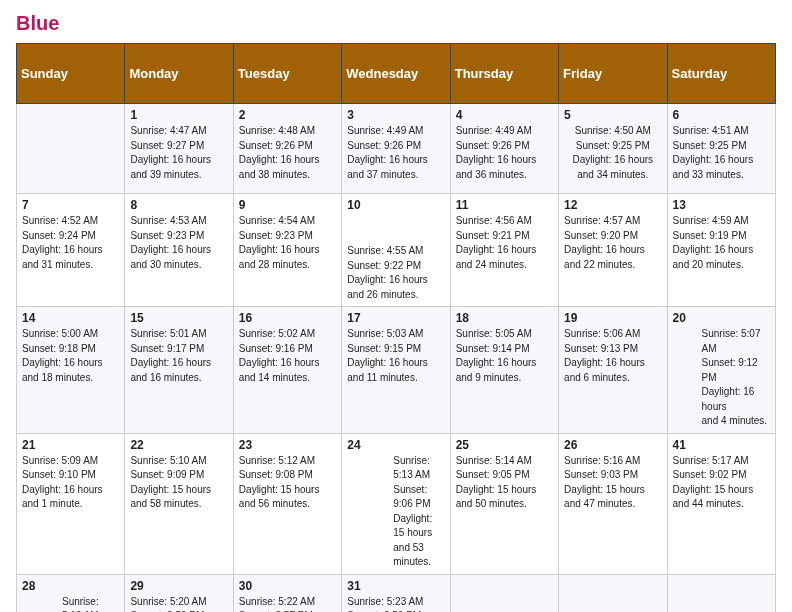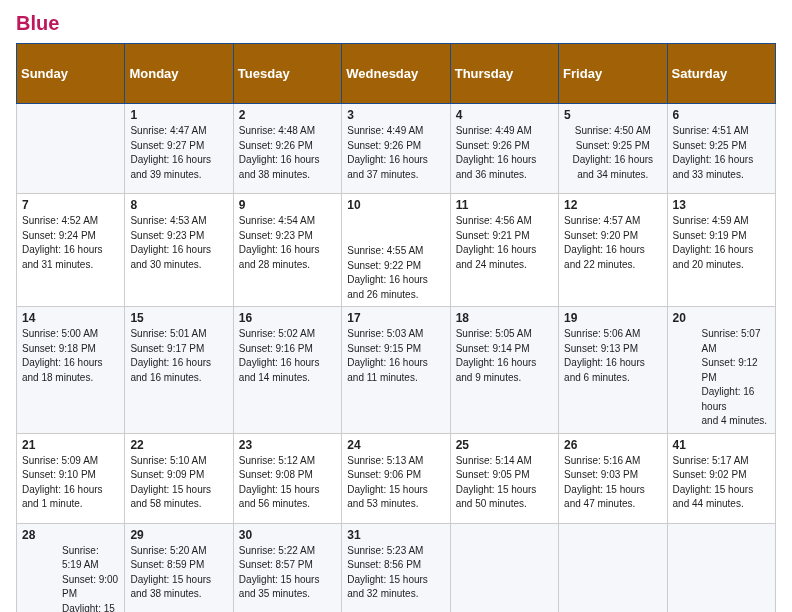--- a/index.html
+++ b/index.html
@@ -269,21 +269,21 @@
         </td>
         <td>
           <span class="day-num">23</span>
           <div class="day-info" style="white-space: pre-line;">Sunrise: 5:12 AM
 Sunset: 9:08 PM
 Daylight: 15 hours
 and 56 minutes.</div>
         </td>
         <td>
           <span class="day-num">24</span>
-          <div class="day-info" style="white-space: pre-line;">Sunrise: 5:13 AM
+          <div class="day-info" style="white-space: pre-line; margin-left: 46px;">Sunrise: 5:13 AM
 Sunset: 9:06 PM
 Daylight: 15 hours
 and 53 minutes.</div>
         </td>
         <td>
           <span class="day-num">25</span>
           <div class="day-info" style="white-space: pre-line;">Sunrise: 5:14 AM
 Sunset: 9:05 PM
 Daylight: 15 hours
 and 50 minutes.</div>

